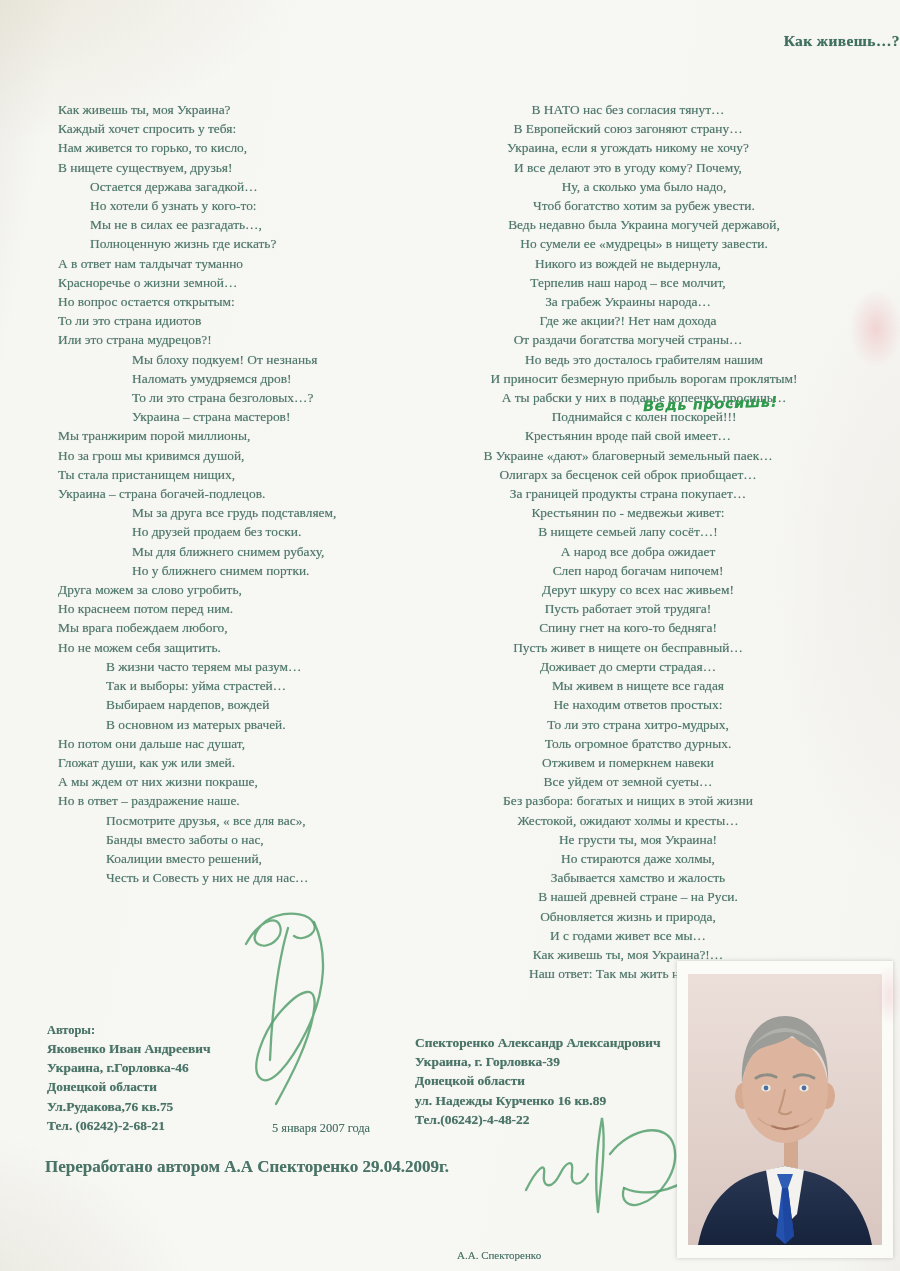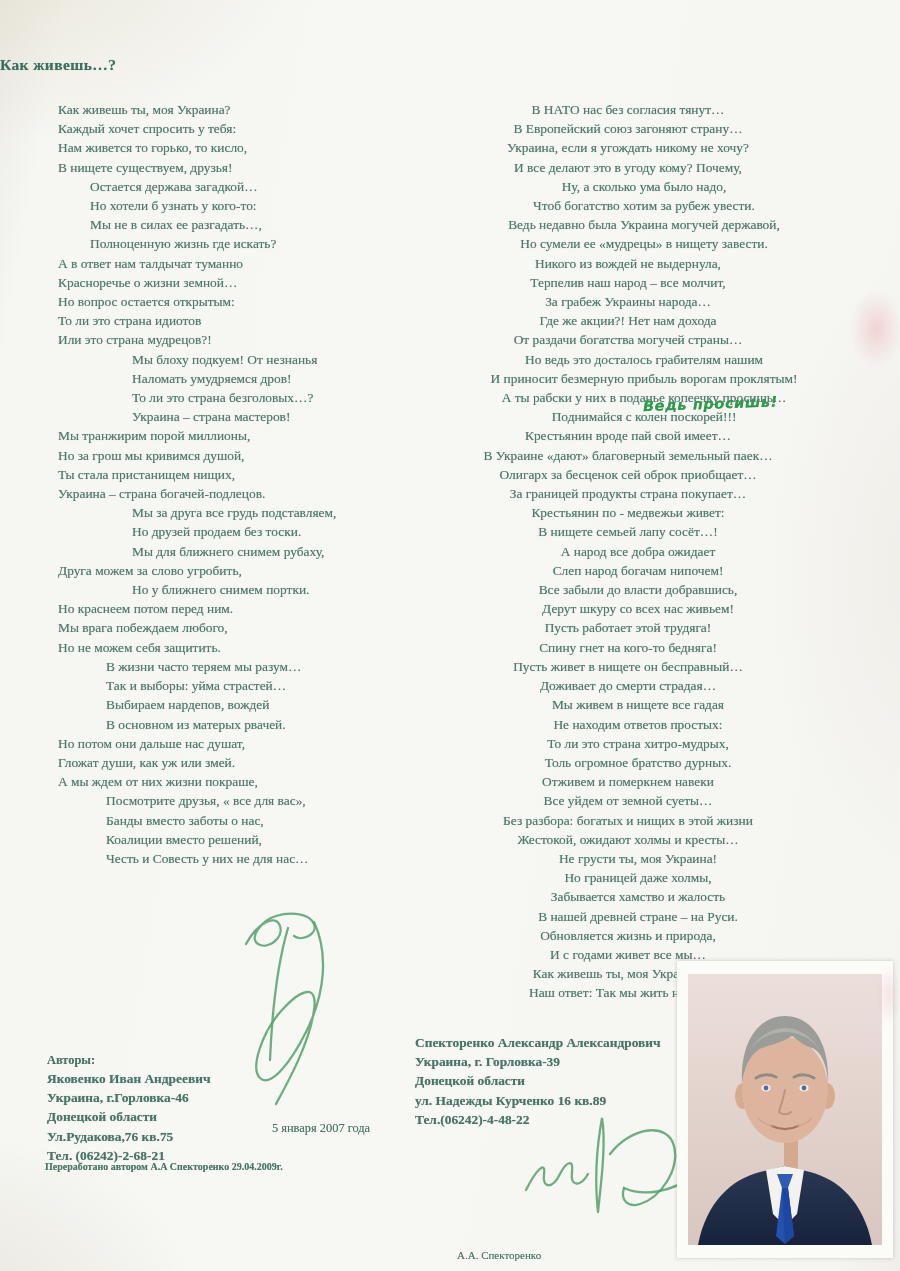--- a/index.html
+++ b/index.html
@@ -7,44 +7,44 @@
     position:relative;width:900px;height:1271px;overflow:hidden;
     background:
       radial-gradient(520px 280px at -4% -3%, rgba(222,216,196,.55), transparent 65%),
       radial-gradient(420px 320px at -6% 104%, rgba(212,208,192,.45), transparent 60%),
       radial-gradient(260px 520px at 103% 45%, rgba(228,220,210,.30), transparent 60%),
       linear-gradient(100deg,#edece7 0%,#f6f6f2 6%,#f7f7f4 50%,#f5f5f1 94%,#efeeea 100%);
     font-family:"Liberation Serif","DejaVu Serif",serif;
     color:#50786c;
   }
   .title{
-    position:absolute;left:0;top:56px;width:100%;margin:0;text-align:left;
+    position:absolute;left:0;top:32px;width:100%;margin:0;text-align:right;
     font-size:15.5px;font-weight:bold;letter-spacing:.4px;color:#3f6f5f;
     text-shadow:0 0 .7px rgba(63,111,95,.6);
   }
   .col{position:absolute;top:100px;}
   .col-left{left:58px;width:350px;}
   .col-right{left:389px;width:478px;text-align:center;}
   .line{
     font-size:13.4px;line-height:19.2px;white-space:nowrap;
     text-shadow:0 0 .7px rgba(80,120,108,.55);
   }
   .ind0{padding-left:0;} .ind1{padding-left:20px;} .ind2{padding-left:32px;}
   .ind3{padding-left:48px;} .ind4{padding-left:74px;}
   .hand-note{
     position:absolute;left:643px;top:395px;width:180px;
     font-family:"DejaVu Sans",sans-serif;font-style:italic;font-weight:bold;
     font-size:14.5px;letter-spacing:.6px;color:#2f9a4b;transform:rotate(-2deg);
     text-shadow:0 0 .5px rgba(47,154,75,.6);
   }
   .footer-block{position:absolute;font-size:12.4px;line-height:17px;color:#4a7467;
     text-shadow:0 0 .6px rgba(74,116,103,.5);}
-  .authors-left{left:47px;top:1022px;font-weight:bold;margin-top:30px;}
+  .authors-left{left:47px;top:1022px;font-weight:bold;}
   .date-note{left:272px;top:1120px;font-weight:normal;}
-  .revision-note{left:45px;top:1158px;font-weight:bold;font-size:10px;}
+  .revision-note{left:45px;top:1158px;font-weight:bold;font-size:17px;}
   .authors-right{left:415px;top:1033px;font-weight:bold;}
   .sig-caption{left:419px;top:1247px;font-size:11px;font-weight:normal;margin-left:38px;}
   .sig{position:absolute;pointer-events:none;}
   .sig path{fill:none;stroke:#56a06d;stroke-width:2.3;stroke-linecap:round;opacity:.85;}
   .sig1{left:218px;top:892px;width:140px;height:220px;}
   .sig2{left:512px;top:1112px;width:190px;height:110px;}
   .photo{
     position:absolute;left:677px;top:961px;width:216px;height:297px;
     background:#fbfbf8;box-shadow:0 0 4px rgba(60,60,60,.25);
     padding:13px 11px 13px 11px;box-sizing:border-box;
@@ -81,32 +81,33 @@
       <div class="line ind4">Наломать умудряемся дров!</div>
       <div class="line ind4">То ли это страна безголовых…?</div>
       <div class="line ind4">Украина – страна мастеров!</div>
       <div class="line ind0">Мы транжирим порой миллионы,</div>
       <div class="line ind0">Но за грош мы кривимся душой,</div>
       <div class="line ind0">Ты стала пристанищем нищих,</div>
       <div class="line ind0">Украина – страна богачей-подлецов.</div>
       <div class="line ind4">Мы за друга все грудь подставляем,</div>
       <div class="line ind4">Но друзей продаем без тоски.</div>
       <div class="line ind4">Мы для ближнего снимем рубаху,</div>
+      <div class="line ind4">Но у ближнего снимем портки.</div>
       <div class="line ind0">Друга можем за слово угробить,</div>
-      <div class="line ind4">Но у ближнего снимем портки.</div>
       <div class="line ind0">Но краснеем потом перед ним.</div>
       <div class="line ind0">Мы врага побеждаем любого,</div>
       <div class="line ind0">Но не можем себя защитить.</div>
       <div class="line ind3">В жизни часто теряем мы разум…</div>
       <div class="line ind3">Так и выборы: уйма страстей…</div>
       <div class="line ind3">Выбираем нардепов, вождей</div>
       <div class="line ind3">В основном из матерых рвачей.</div>
       <div class="line ind0">Но потом они дальше нас душат,</div>
       <div class="line ind0">Гложат души, как уж или змей.</div>
       <div class="line ind0">А мы ждем от них жизни покраше,</div>
+      <div class="line ind0">Но в ответ – раздражение наше.</div>
       <div class="line ind3">Посмотрите друзья, « все для вас»,</div>
       <div class="line ind3">Банды вместо заботы о нас,</div>
       <div class="line ind3">Коалиции вместо решений,</div>
       <div class="line ind3">Честь и Совесть у них не для нас…</div>
     </div>
   <div class="col col-right">
       <div class="line ind0">В НАТО нас без согласия тянут…</div>
       <div class="line ind0">В Европейский союз загоняют страну…</div>
       <div class="line ind0">Украина, если я угождать никому не хочу?</div>
       <div class="line ind0">И все делают это в угоду кому? Почему,</div>
@@ -124,36 +125,35 @@
       <div class="line ind2">А ты рабски у них в поданье  копеечку просишь…</div>
       <div class="line ind2">Поднимайся с колен поскорей!!!</div>
       <div class="line ind0">Крестьянин вроде пай свой имеет…</div>
       <div class="line ind0">В Украине «дают» благоверный земельный паек…</div>
       <div class="line ind0">Олигарх за бесценок сей оброк приобщает…</div>
       <div class="line ind0">За границей продукты страна покупает…</div>
       <div class="line ind0">Крестьянин по - медвежьи живет:</div>
       <div class="line ind0">В нищете семьей лапу сосёт…!</div>
       <div class="line ind1">А народ все добра ожидает</div>
       <div class="line ind1">Слеп народ богачам  нипочем!</div>
-      <div class="line ind1">Все забыли до власти добравшись,</div>
       <div class="line ind1">Дерут шкуру со всех нас живьем!</div>
       <div class="line ind0">Пусть работает этой трудяга!</div>
       <div class="line ind0">Спину гнет на кого-то  бедняга!</div>
       <div class="line ind0">Пусть живет в нищете он бесправный…</div>
       <div class="line ind0">Доживает до смерти страдая…</div>
       <div class="line ind1">Мы живем в нищете все гадая</div>
       <div class="line ind1">Не находим ответов простых:</div>
       <div class="line ind1">То ли это страна хитро-мудрых,</div>
       <div class="line ind1">Толь огромное братство дурных.</div>
       <div class="line ind0">Отживем и померкнем навеки</div>
       <div class="line ind0">Все уйдем от земной суеты…</div>
       <div class="line ind0">Без разбора: богатых и нищих в этой жизни</div>
       <div class="line ind0">Жестокой, ожидают холмы и кресты…</div>
       <div class="line ind1">Не грусти ты, моя Украина!</div>
-      <div class="line ind1">Но границей даже холмы,</div>
+      <div class="line ind1">Но стираются даже холмы,</div>
       <div class="line ind1">Забывается хамство и жалость</div>
       <div class="line ind1">В нашей древней стране – на Руси.</div>
       <div class="line ind0">Обновляется жизнь и природа,</div>
       <div class="line ind0">И с годами живет все мы…</div>
       <div class="line ind0">Как живешь ты, моя Украина?!…</div>
       <div class="line ind0">Наш ответ: Так мы жить не хотим!</div>
     </div>
 
   <div class="hand-note">Ведь просишь!</div>
 

